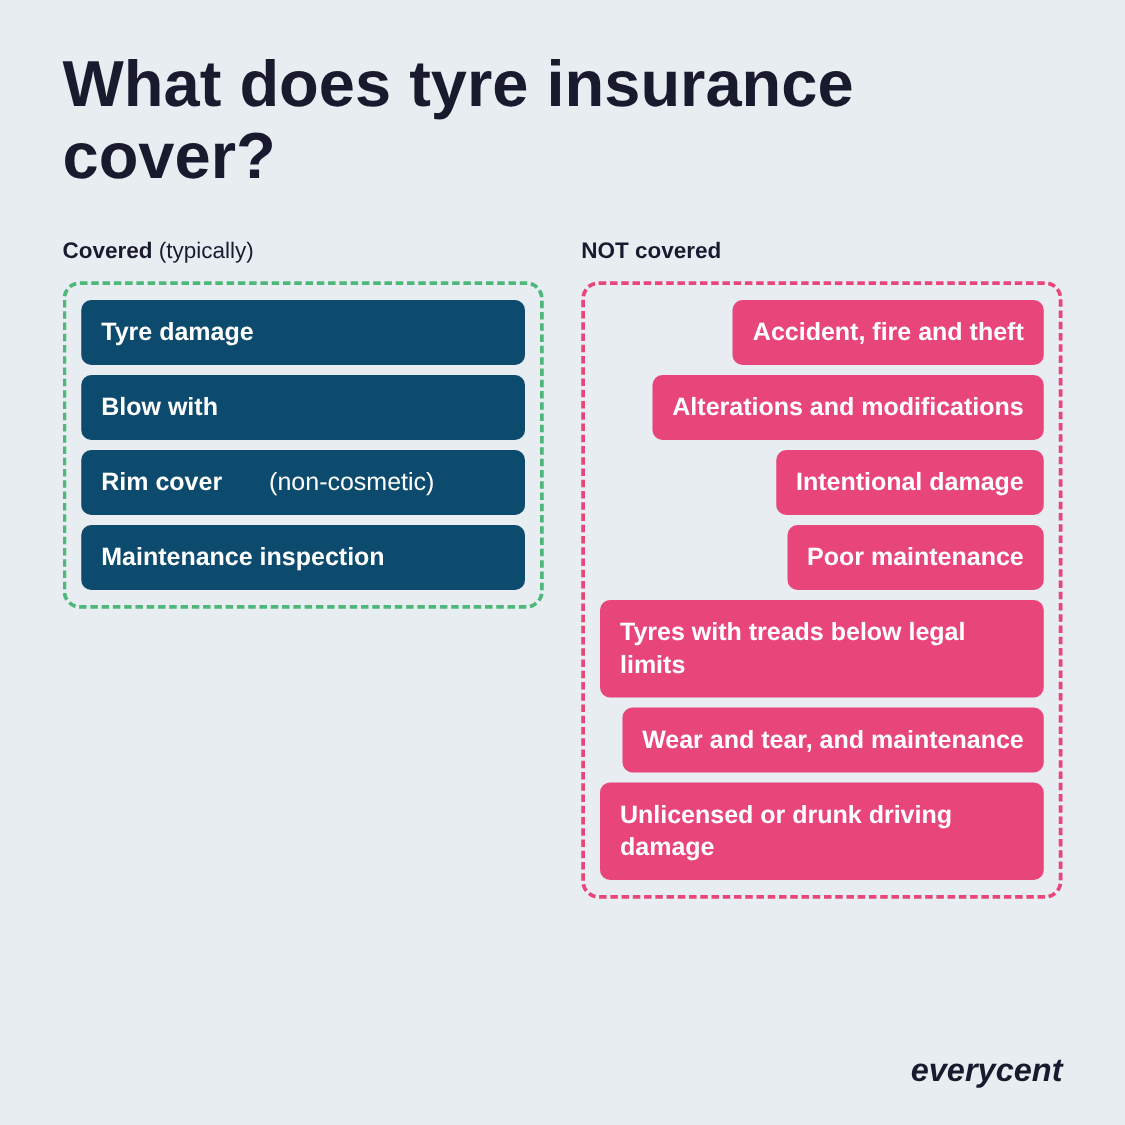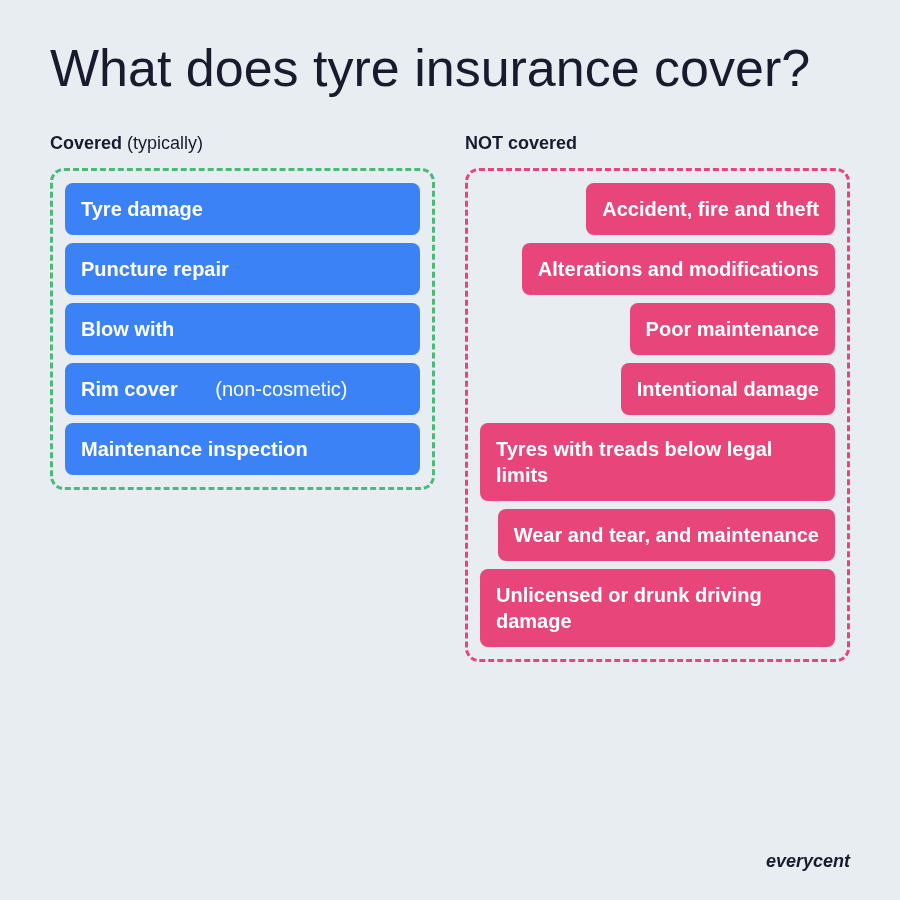--- a/index.html
+++ b/index.html
@@ -20,21 +20,21 @@
     .page-container {
       width: 900px;
       height: 900px;
       padding: 40px 50px;
       display: flex;
       flex-direction: column;
     }
 
     .main-title {
       font-size: 52px;
-      font-weight: 400;
+      font-weight: 700;
       color: #1a1a2e;
       margin-bottom: 36px;
       line-height: 1.1;
     }
 
     .columns-wrapper {
       display: flex;
       gap: 30px;
       flex: 1;
     }
@@ -69,21 +69,21 @@
       border: 3px dashed #e8457a;
       border-radius: 14px;
       padding: 12px;
       display: flex;
       flex-direction: column;
       gap: 8px;
       align-items: flex-end;
     }
 
     .covered-item {
-      background-color: #3b82f6;
+      background-color: #0c4a6e;
       border-radius: 8px;
       padding: 13px 16px;
       font-size: 20px;
       font-weight: 700;
       color: white;
       line-height: 1.3;
     }
 
     .covered-item .non-bold {
       font-weight: 400;
@@ -97,21 +97,21 @@
       font-size: 20px;
       font-weight: 700;
       color: white;
       line-height: 1.3;
     }
 
     .brand-footer {
       position: absolute;
       bottom: 28px;
       right: 50px;
-      font-size: 18px;
+      font-size: 26px;
       font-weight: 700;
       color: #1a1a2e;
       font-style: italic;
     }
   </style>
 </head>
 <body>
 
 <div class="page-container">
 
@@ -121,23 +121,20 @@
 
     <div class="column">
       <div class="column-header">
         <span>Covered</span><span class="normal-weight"> (typically)</span>
       </div>
       <div class="covered-box">
         <div class="covered-item">
           <span>Tyre damage</span>
         </div>
         <div class="covered-item">
-          <span>Puncture repair</span>
-        </div>
-        <div class="covered-item">
           <span>Blow with</span>
         </div>
         <div class="covered-item">
           <span>Rim cover</span><span class="non-bold"> (non-cosmetic)</span>
         </div>
         <div class="covered-item">
           <span>Maintenance inspection</span>
         </div>
       </div>
     </div>
@@ -145,24 +142,24 @@
     <div class="column">
       <div class="column-header">NOT covered</div>
       <div class="not-covered-box">
         <div class="not-covered-item">
           <span>Accident, fire and theft</span>
         </div>
         <div class="not-covered-item">
           <span>Alterations and modifications</span>
         </div>
         <div class="not-covered-item">
-          <span>Poor maintenance</span>
+          <span>Intentional damage</span>
         </div>
         <div class="not-covered-item">
-          <span>Intentional damage</span>
+          <span>Poor maintenance</span>
         </div>
         <div class="not-covered-item">
           <span>Tyres with treads below legal limits</span>
         </div>
         <div class="not-covered-item">
           <span>Wear and tear, and maintenance</span>
         </div>
         <div class="not-covered-item">
           <span>Unlicensed or drunk driving damage</span>
         </div>

